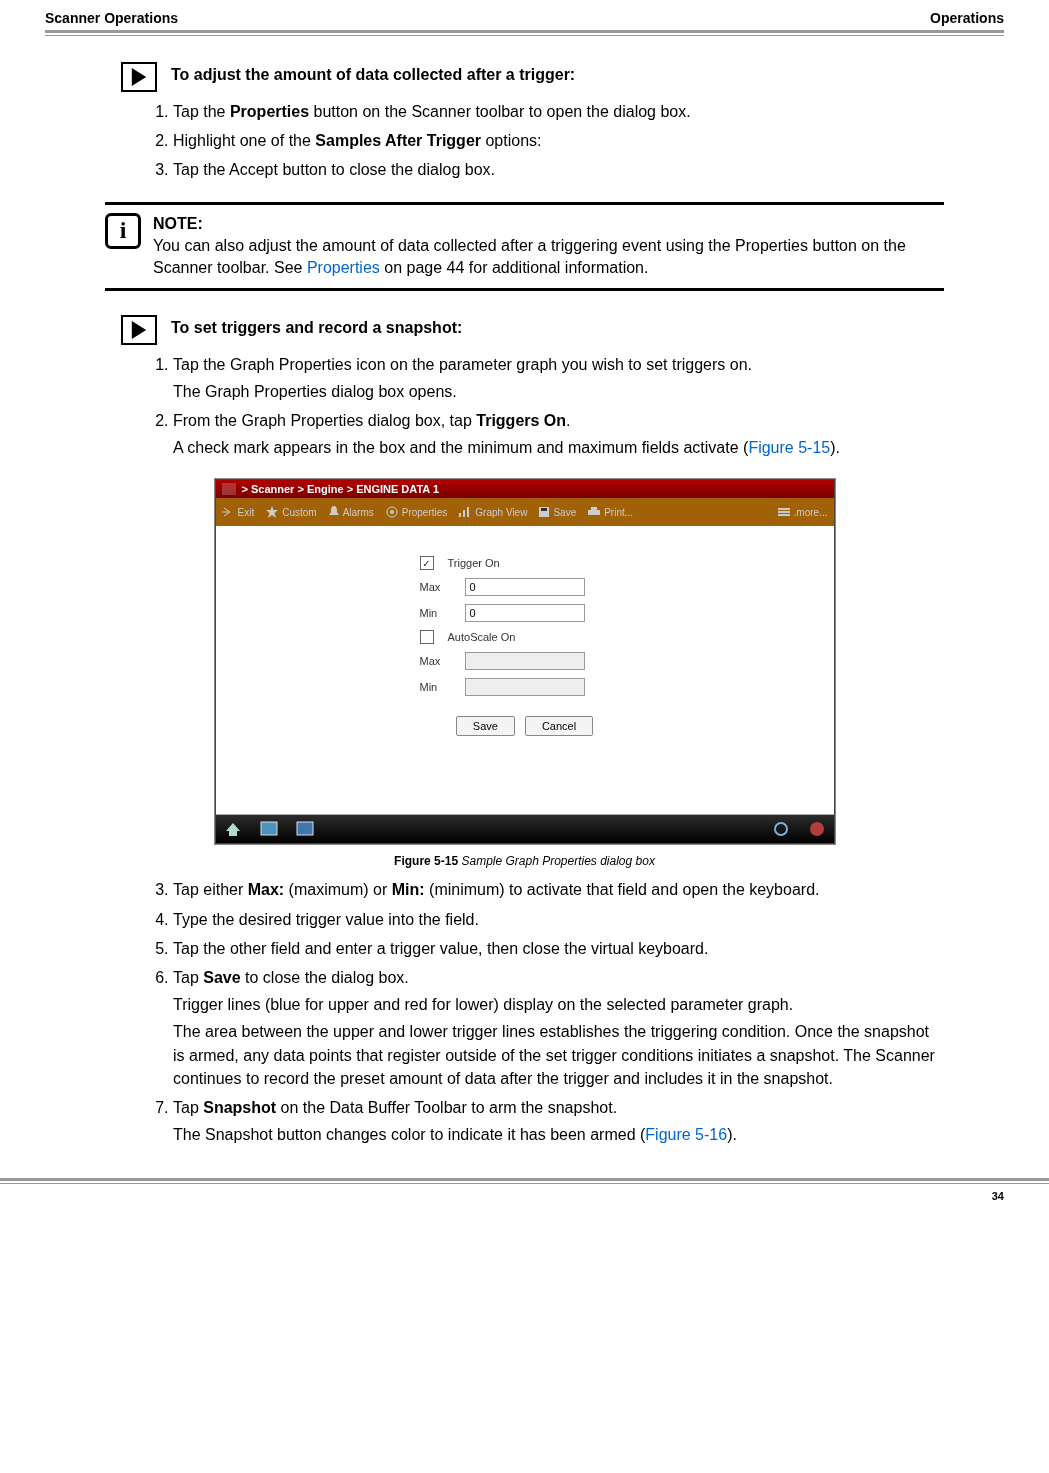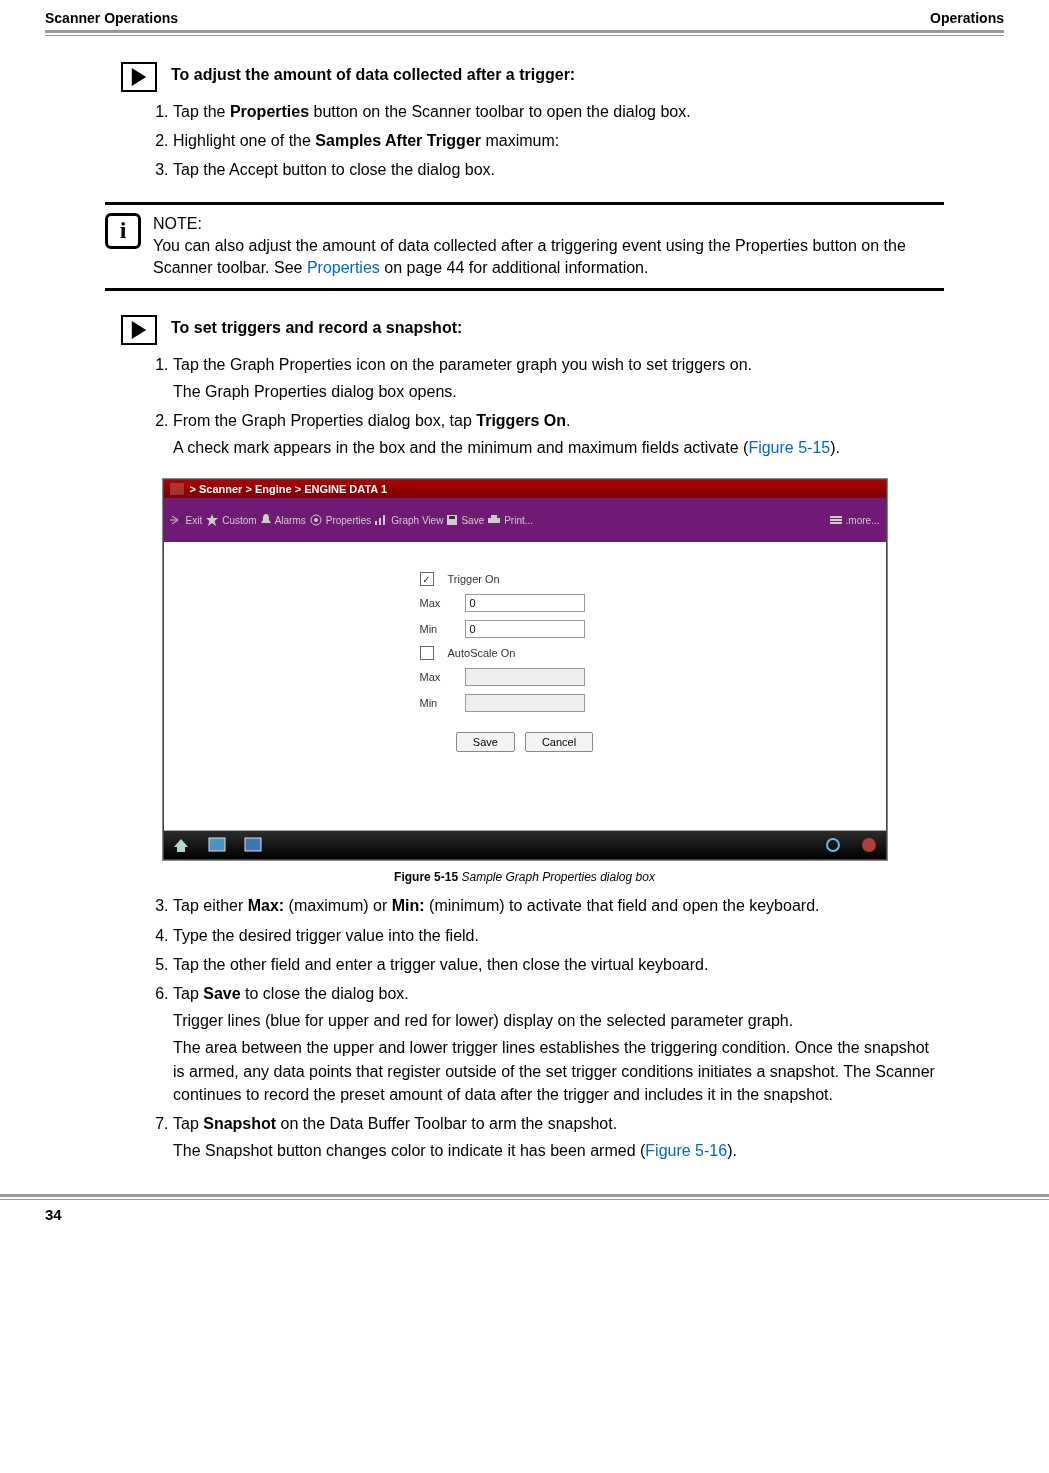--- a/index.html
+++ b/index.html
@@ -67,49 +67,49 @@
     width: 36px; height: 36px;
     border: 3px solid #000;
     border-radius: 6px;
     box-sizing: border-box;
     display: flex; align-items: center; justify-content: center;
     font-weight: bold; font-size: 24px;
     flex-shrink: 0;
   }
   .note-icon span { display:inline-block; font-family: Georgia, serif; }
   .note-body { line-height: 1.4; }
-  .note-label { font-weight: normal; margin-top: 31px; }
+  .note-label { font-weight: bold; margin-top: 31px; }
   .link { color: #0066cc; }
   .bold { font-weight: bold; }
 
   
-  .figure { margin: 14px auto 10px auto; width: 724px; }
+  .figure { margin: 14px auto 10px auto; width: 620px; }
   .app {
     border: 1px solid #444;
     background: #fff;
     box-shadow: 0 0 0 1px #888;
   }
   .app-titlebar {
     background: linear-gradient(#b00000, #7a0000);
     color: #fff;
     font-size: 11px;
     padding: 3px 6px;
     display: flex;
     align-items: center;
     gap: 6px;
     font-weight: bold;
   }
   .app-toolbar {
-    background: #701a75;
+    background: #a16207;
     color: #ddd;
     font-size: 10px;
-    padding: 16px 6px;
+    padding: 8px 6px;
     display: flex;
     align-items: center;
-    gap: 4px;
+    gap: 12px;
   }
   .tbtn { display:flex; align-items:center; gap:4px; color:#ccc; cursor:pointer; }
   .tbtn svg { flex-shrink:0; }
   .spacer { flex: 1; }
   .app-body {
     background: #fff;
     min-height: 240px;
     padding: 30px 0 18px 0;
     display:flex;
     flex-direction: column;
@@ -145,21 +145,21 @@
   .fig-caption { text-align:center; font-size:12px; margin-top:10px; }
   .fig-caption .fb { font-weight:bold; }
   .fig-caption .fi { font-style: italic; text-align: right; }
 
   .footer-rule {
     border-top: 3px solid #999;
     border-bottom: 1px solid #999;
     height:2px;
     margin: 32px -45px 6px -45px;
   }
-  .page-num { text-align:left; font-weight:bold; font-size:15px; }
+  .page-num { text-align:right; font-weight:bold; font-size:11px; }
 </style>
 </head>
 <body>
 
 <div class="page">
   <div class="header-row">
     <span>Scanner Operations</span>
     <span>Operations</span>
   </div>
   <div class="header-rule"></div>
@@ -170,21 +170,21 @@
       <div class="proc-head">
         <div class="play-icon">
           <svg width="18" height="18" viewBox="0 0 10 10">
               <polygon points="1,0 9,5 1,10" fill="#000"></polygon>
             </svg>
         </div>
         <div class="proc-title">To adjust the amount of data collected after a trigger:</div>
       </div>
       <ol class="proc-list">
         <li><span>Tap the </span><span class="bold">Properties</span><span> button on the Scanner toolbar to open the dialog box.</span></li>
-        <li><span>Highlight one of the </span><span class="bold">Samples After Trigger</span><span> maximum:</span></li>
+        <li><span>Highlight one of the </span><span class="bold">Samples After Trigger</span><span> options:</span></li>
         <li><span>Tap the Accept button to close the dialog box.</span></li>
       </ol>
     </div>
 
     <div class="note-wrap">
       <div class="note-rules">
         <div class="note-flex">
           <div class="note-icon">
               <span>i</span>
             </div>

